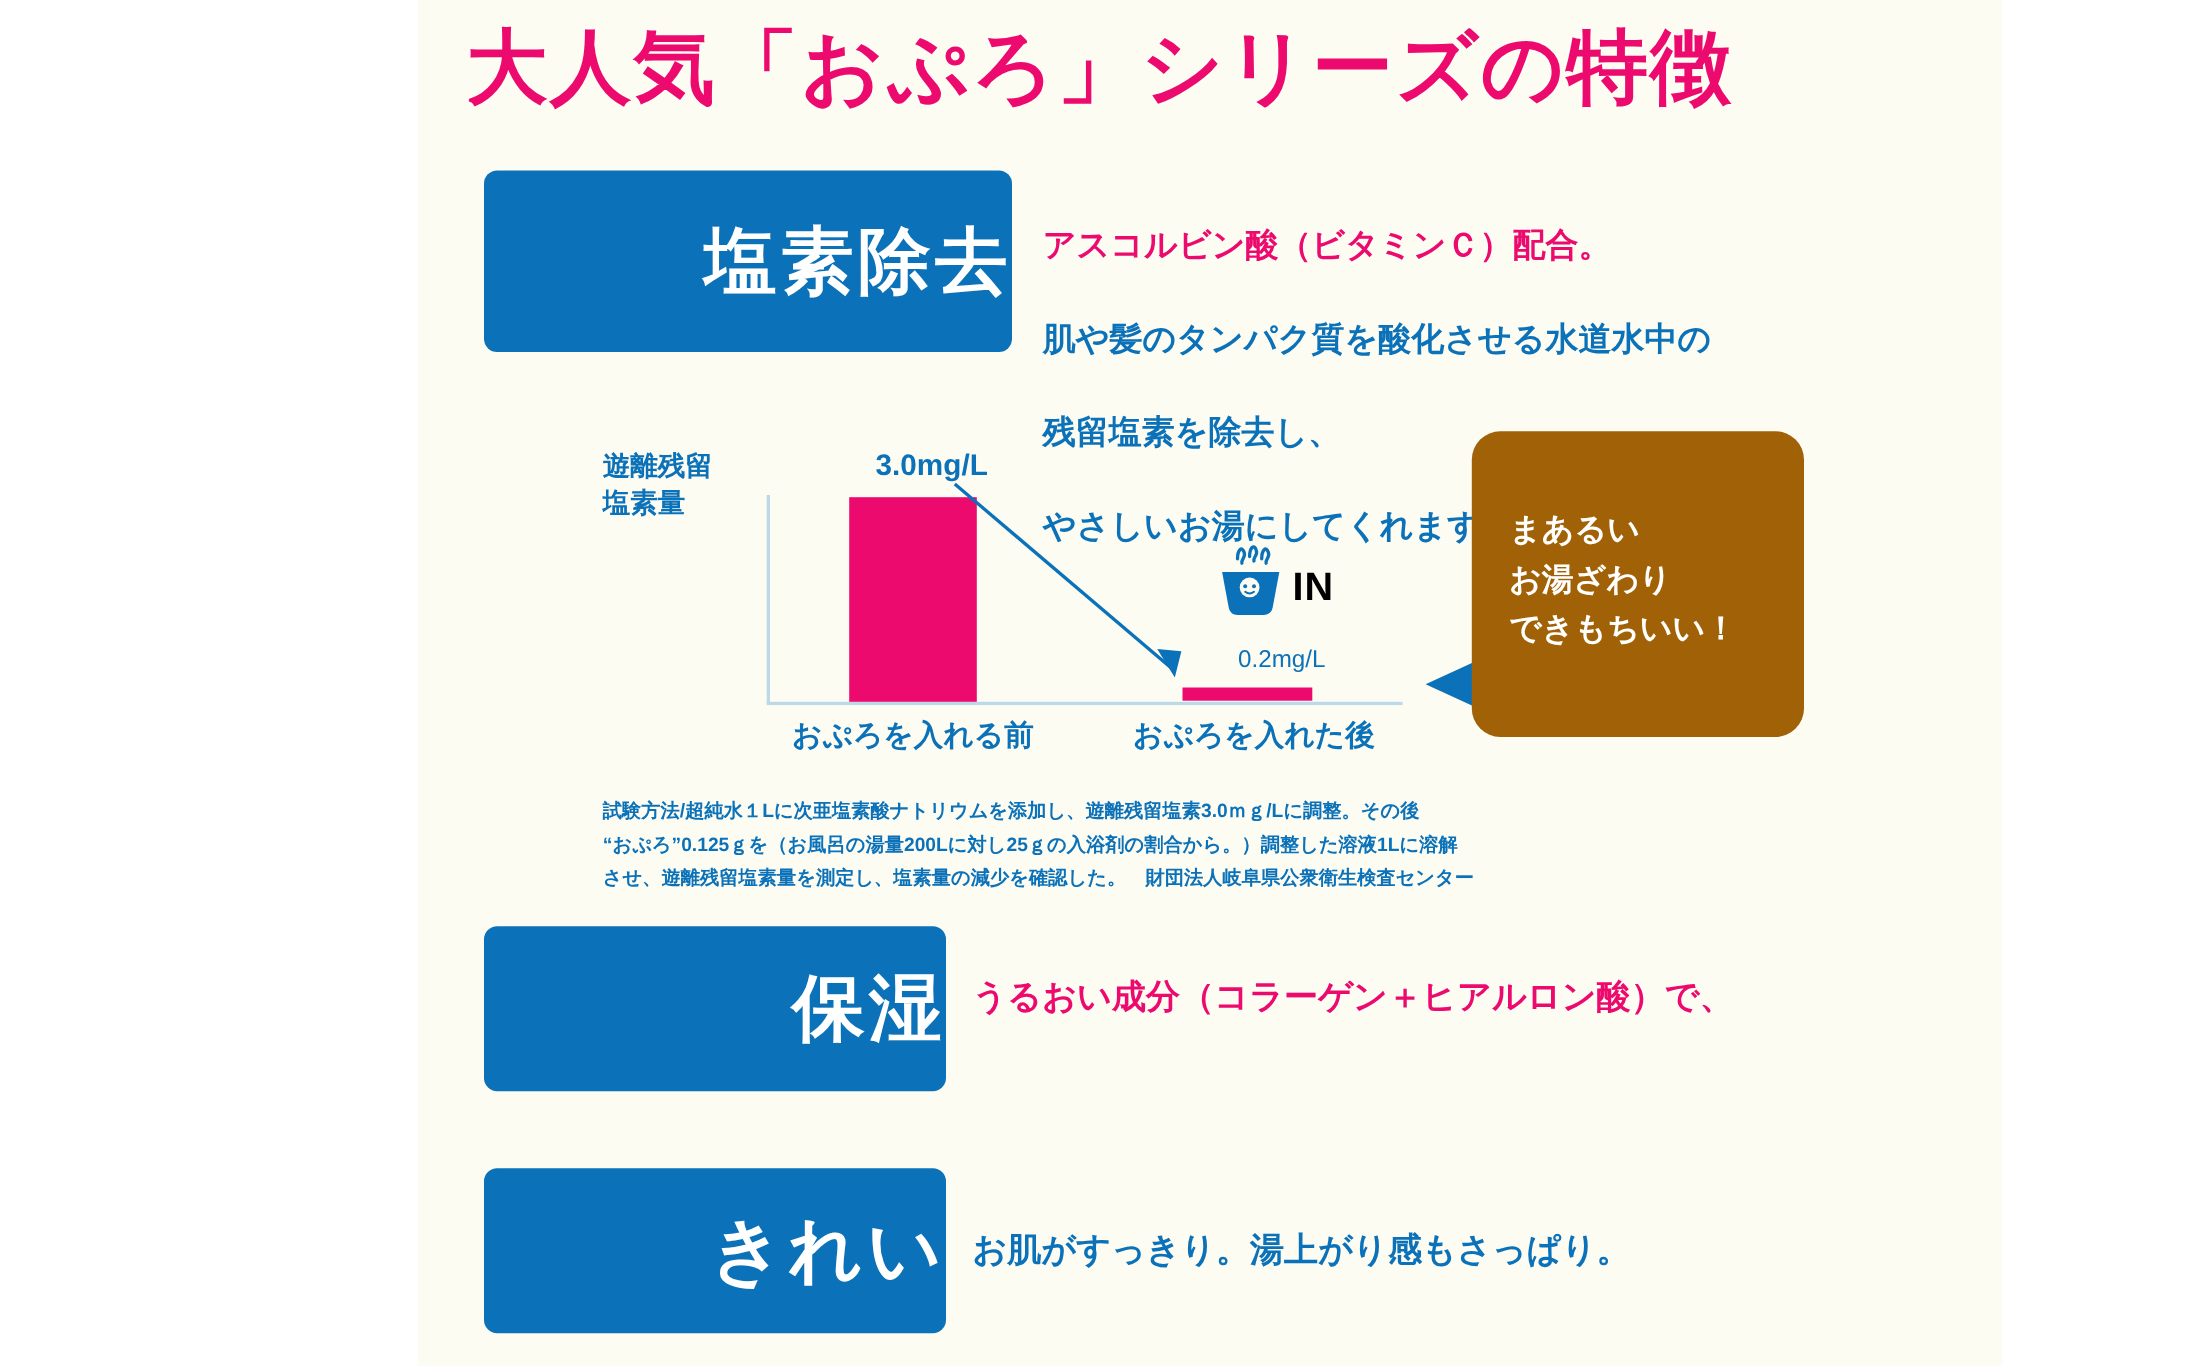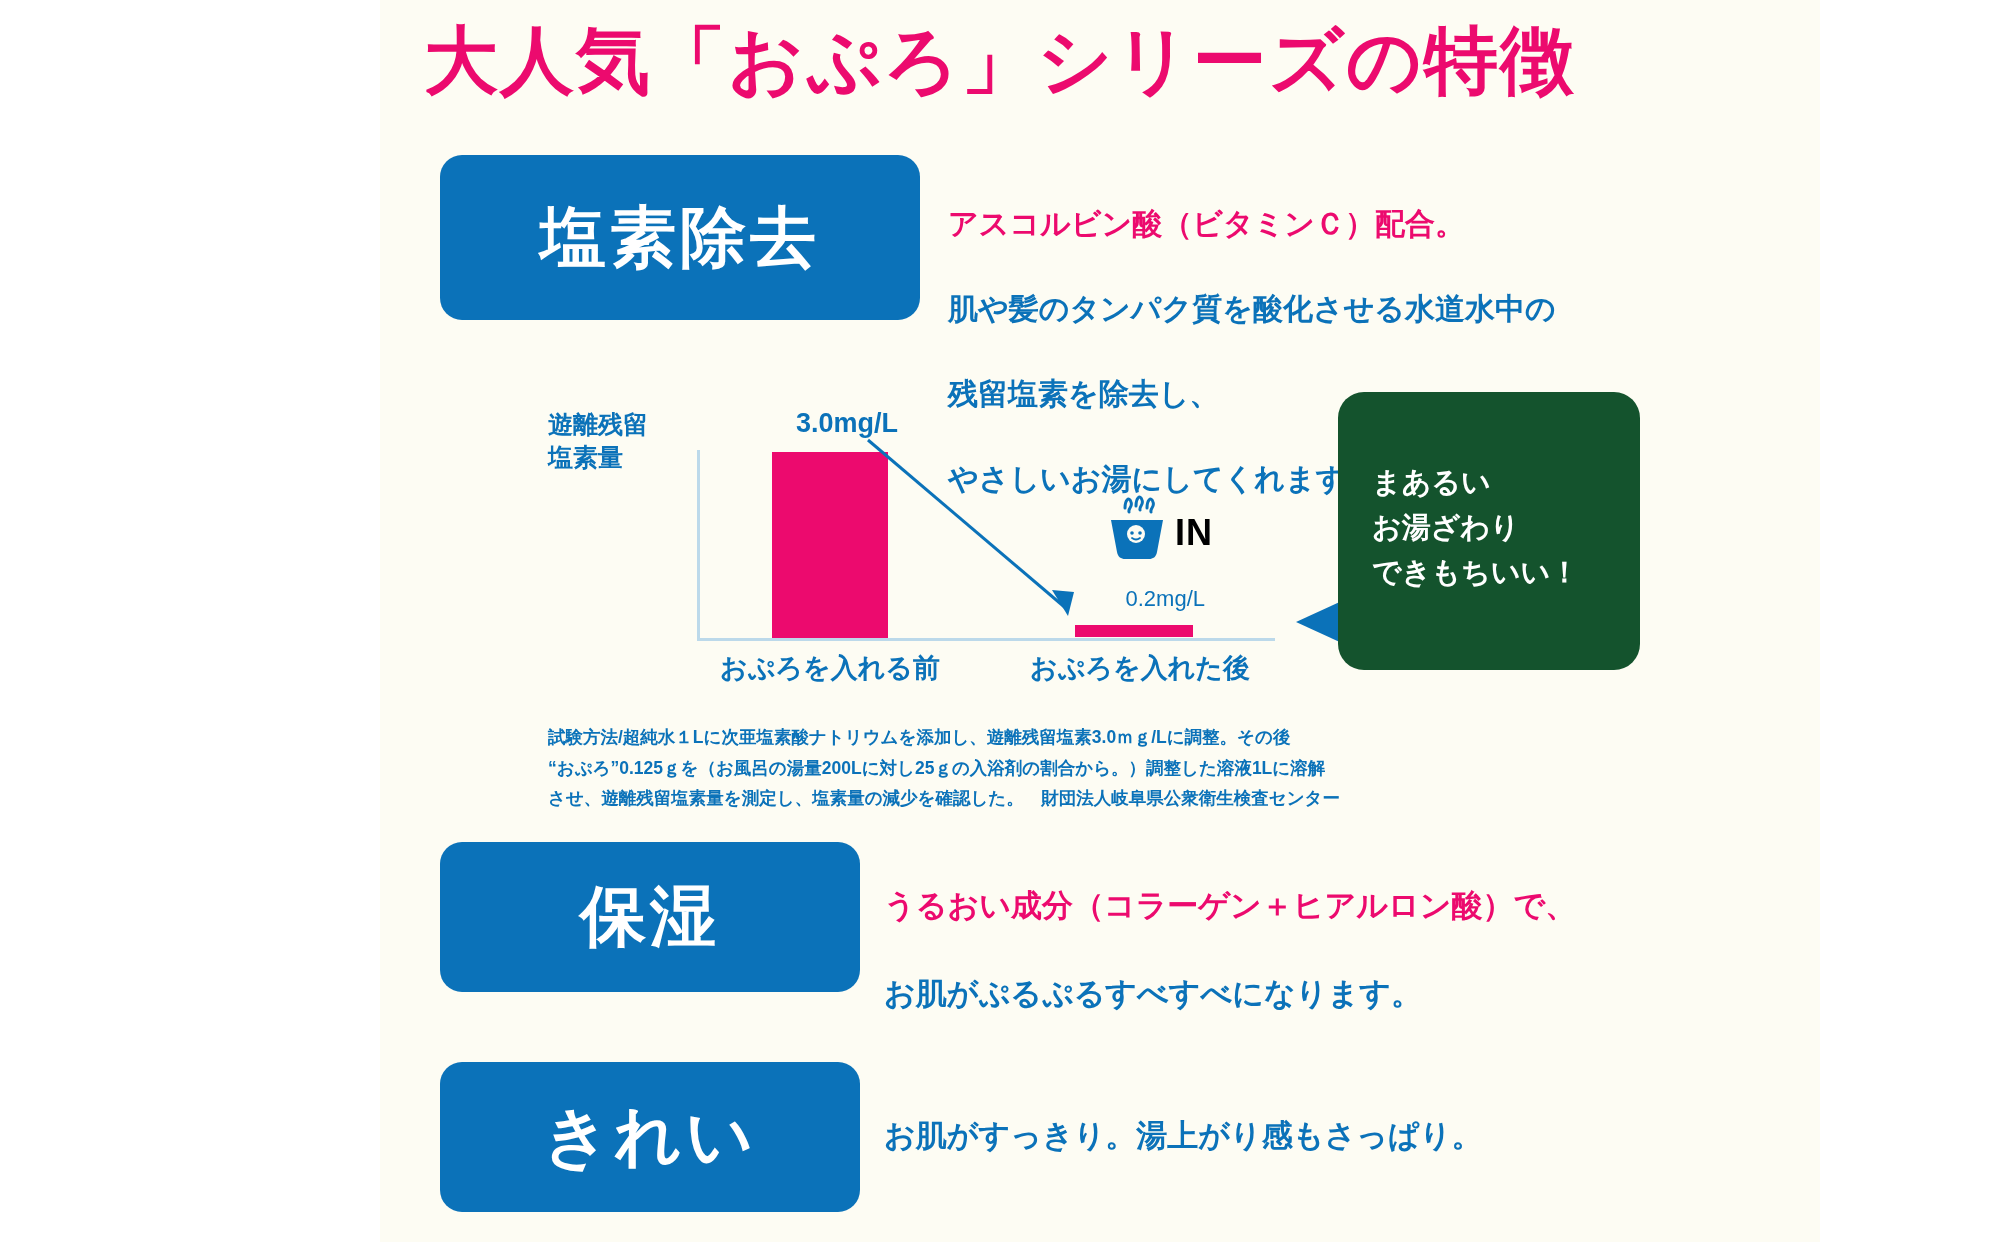--- a/index.html
+++ b/index.html
@@ -38,25 +38,25 @@
     font-weight: bold;
     color: #ec0a6e;
     letter-spacing: 2px;
     white-space: nowrap;
   }
 
   
   .chip {
     position: absolute;
     background: #0b72b9;
-    border-radius: 22px;
+    border-radius: 12px;
     color: #ffffff;
     display: flex;
     align-items: center;
-    justify-content: center;
+    justify-content: flex-end;
     font-weight: bold;
     letter-spacing: 4px;
   }
   #chip-chlorine { left: 440px; top: 155px; width: 480px; height: 165px; font-size: 66px; }
   #chip-moist    { left: 440px; top: 842px; width: 420px; height: 150px; font-size: 66px; }
   #chip-clean    { left: 440px; top: 1062px; width: 420px; height: 150px; font-size: 66px; }
 
   
   .body-text {
     position: absolute;
@@ -179,21 +179,21 @@
     letter-spacing: 1px;
   }
 
   
   .callout {
     position: absolute;
     left: 1338px;
     top: 392px;
     width: 302px;
     height: 278px;
-    background: #14532d;
+    background: #a16207;
     border-radius: 26px;
     color: #ffffff;
     font-weight: bold;
     font-size: 29px;
     line-height: 1.55;
     padding: 68px 0 0 34px;
     box-sizing: border-box;
     white-space: pre-line;
   }
   .callout-tail {
@@ -277,21 +277,20 @@
 
   <div class="footnote">試験方法/超純水１Lに次亜塩素酸ナトリウムを添加し、遊離残留塩素3.0ｍｇ/Lに調整。その後
 “おぷろ”0.125ｇを（お風呂の湯量200Lに対し25ｇの入浴剤の割合から。）調整した溶液1Lに溶解
 させ、遊離残留塩素量を測定し、塩素量の減少を確認した。　財団法人岐阜県公衆衛生検査センター</div>
 
   <div class="chip" id="chip-moist">
     <span>保湿</span>
   </div>
   <div class="body-text" id="text-moist">
     <span class="line-pink">うるおい成分（コラーゲン＋ヒアルロン酸）で、</span>
-    <span class="line-blue">お肌がぷるぷるすべすべになります。</span>
   </div>
 
   <div class="chip" id="chip-clean">
     <span>きれい</span>
   </div>
   <div class="body-text" id="text-clean">
     <span class="line-blue">お肌がすっきり。湯上がり感もさっぱり。</span>
     
   </div>
 

